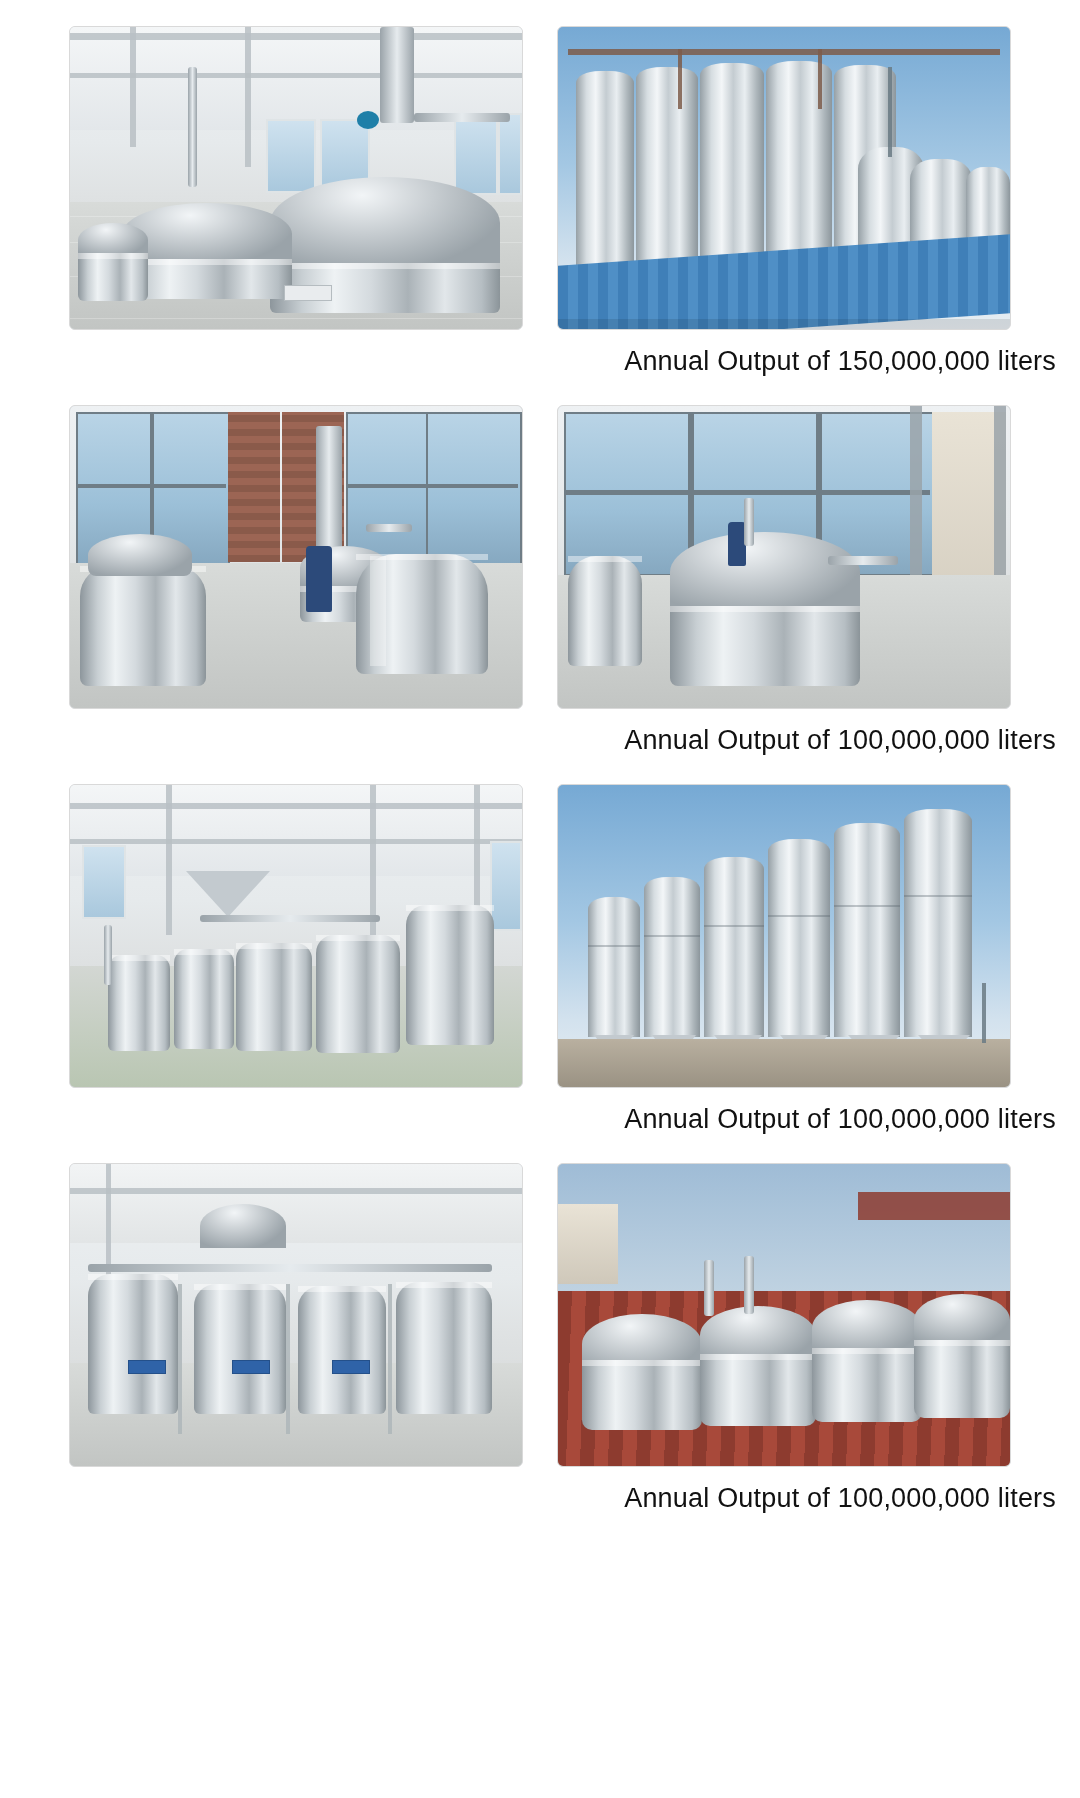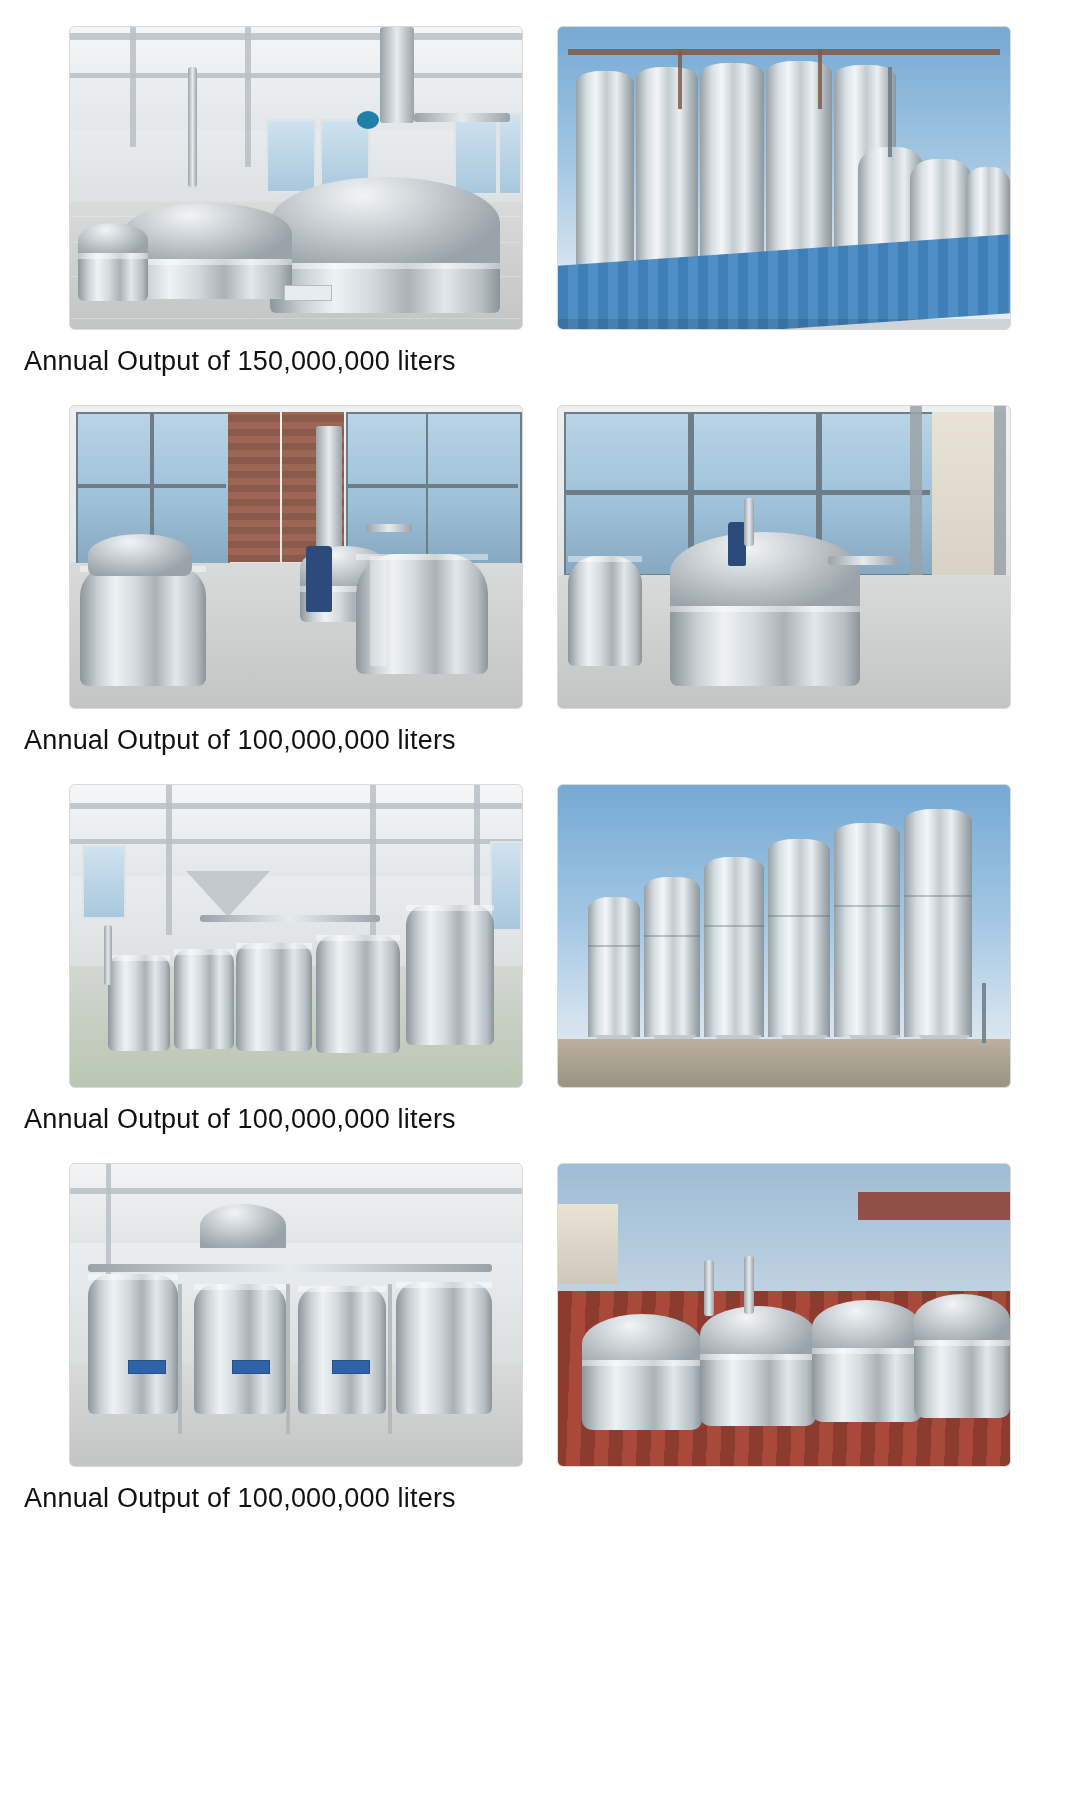--- a/index.html
+++ b/index.html
@@ -29,21 +29,21 @@
   .photo {
     width: 452px;
     height: 302px;
     border: 1px solid #d9d9d9;
     border-radius: 6px;
     overflow: hidden;
     position: relative;
     background: #c9d2d8;
   }
   .row-caption {
-    text-align: left;
+    text-align: right;
     font-size: 27px;
     letter-spacing: 0.2px;
     color: #111111;
     padding: 16px 0 14px 0;
   }
 
   
   .scene { position: absolute; inset: 0; }
 
   

